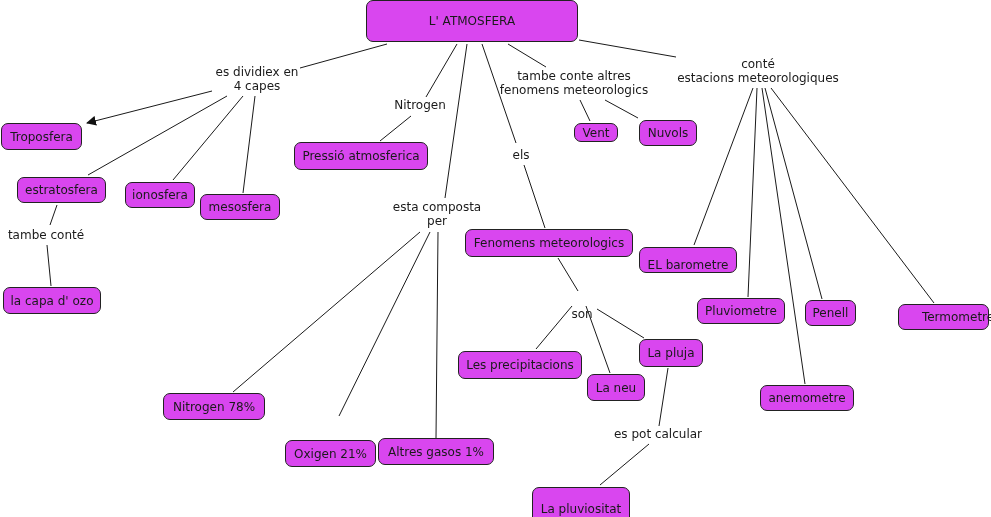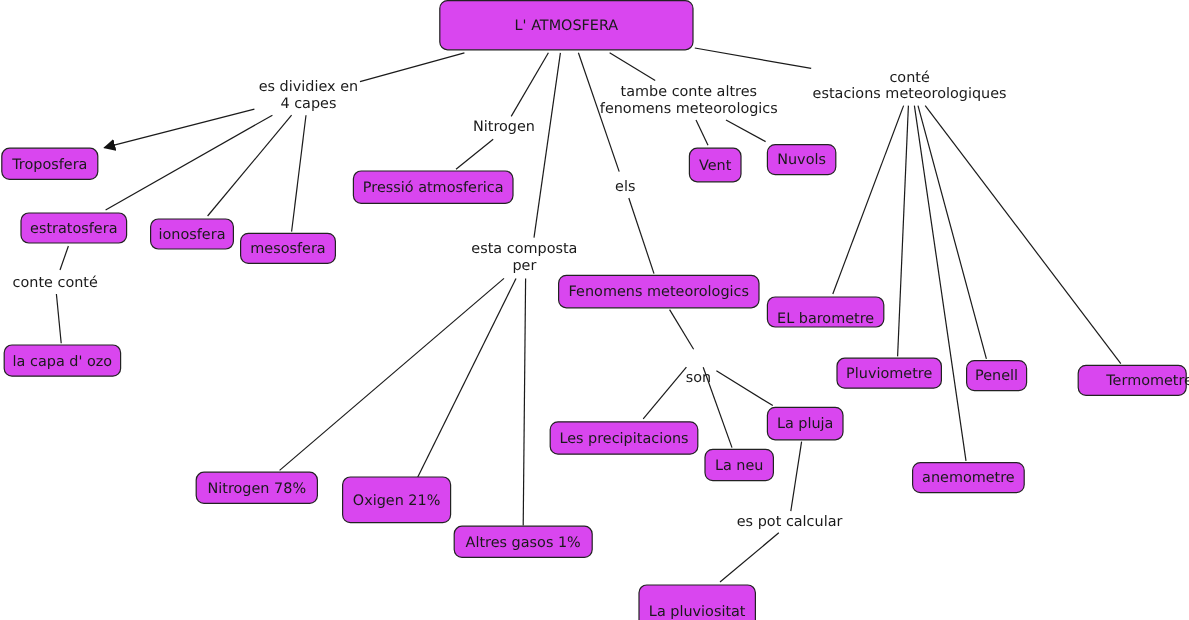--- a/index.html
+++ b/index.html
@@ -85,42 +85,42 @@
     </div>
   <div class="concept" style="left:3px;top:287px;width:98px;height:27px;">
       <span>la capa d' ozo</span>
     </div>
   <div class="concept" style="left:294px;top:142px;width:134px;height:28px;">
       <span>Pressió atmosferica</span>
     </div>
   <div class="concept" style="left:163px;top:393px;width:102px;height:27px;">
       <span>Nitrogen 78%</span>
     </div>
-  <div class="concept" style="left:285px;top:397px;width:91px;height:39px;">
+  <div class="concept" style="left:285px;top:440px;width:91px;height:27px;">
       <span>Oxigen 21%</span>
     </div>
   <div class="concept" style="left:378px;top:438px;width:116px;height:27px;">
       <span>Altres gasos 1%</span>
     </div>
   <div class="concept" style="left:465px;top:229px;width:168px;height:28px;">
       <span>Fenomens meteorologics</span>
     </div>
   <div class="concept" style="left:458px;top:351px;width:124px;height:28px;">
       <span>Les precipitacions</span>
     </div>
   <div class="concept" style="left:587px;top:374px;width:58px;height:27px;">
       <span>La neu</span>
     </div>
   <div class="concept" style="left:639px;top:339px;width:64px;height:28px;">
       <span>La pluja</span>
     </div>
   <div class="concept" style="left:532px;top:487px;width:98px;height:44px;">
       <span>La pluviositat</span>
     </div>
-  <div class="concept" style="left:574px;top:123px;width:44px;height:29px;">
+  <div class="concept" style="left:574px;top:123px;width:44px;height:19px;">
       <span>Vent</span>
     </div>
   <div class="concept" style="left:639px;top:120px;width:58px;height:26px;">
       <span>Nuvols</span>
     </div>
   <div class="concept" style="left:639px;top:247px;width:98px;height:26px;align-items:flex-end;">
       <span>EL barometre</span>
     </div>
   <div class="concept" style="left:697px;top:298px;width:88px;height:26px;">
       <span>Pluviometre</span>
@@ -133,21 +133,21 @@
     </div>
   <div class="concept" style="left:898px;top:304px;width:91px;height:26px;padding-left:29px;">
       <span>Termometre</span>
     </div>
 
   <div class="linkphrase" style="left:205px;top:65px;width:104px;">
     <div>es dividiex en</div>
     <div>4 capes</div>
   </div>
   <div class="linkphrase" style="left:2px;top:228px;width:88px;">
-    <div>conte conté</div>
+    <div>tambe conté</div>
   </div>
   <div class="linkphrase" style="left:389px;top:98px;width:62px;">
     <div>Nitrogen</div>
   </div>
   <div class="linkphrase" style="left:387px;top:200px;width:100px;">
     <div>esta composta</div>
     <div>per</div>
   </div>
   <div class="linkphrase" style="left:505px;top:148px;width:32px;">
     <div>els</div>

